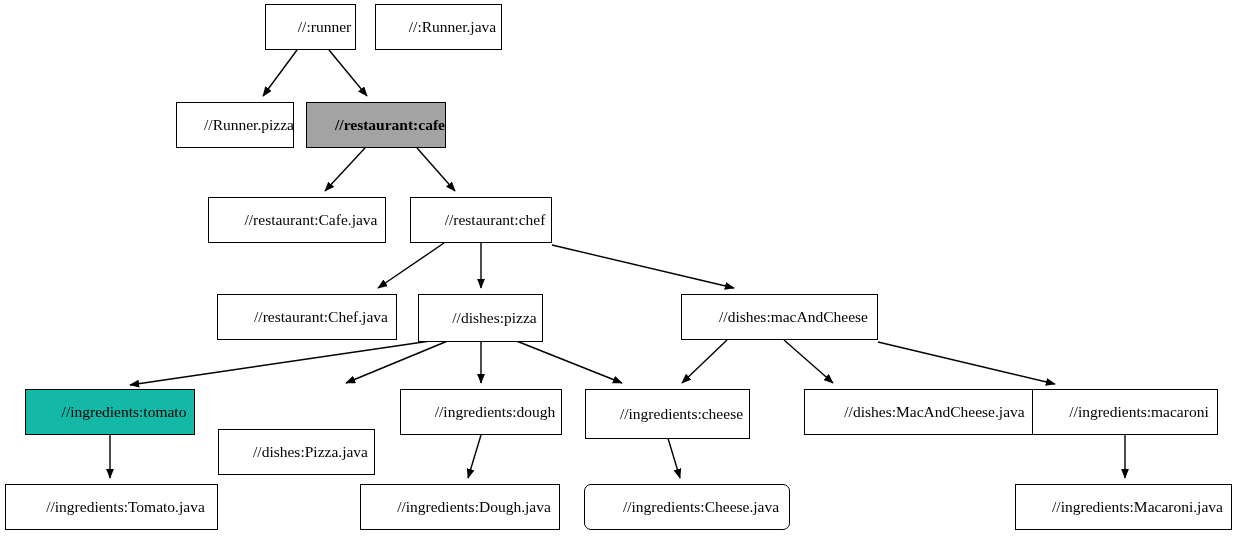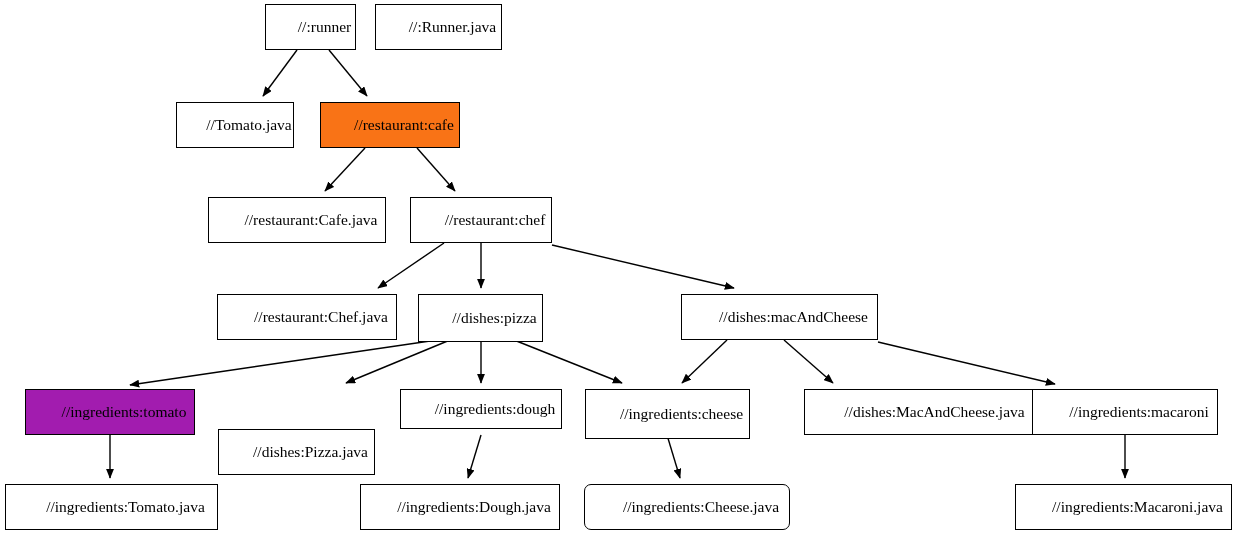--- a/index.html
+++ b/index.html
@@ -75,47 +75,47 @@
   </svg>
 
   <div id="node-group">
       <div class="graph-node" style="left: 265px; top: 4px; width: 91px; height: 46px; border-color: rgb(0, 0, 0); background: rgb(255, 255, 255);">
         <span class="node-label">//:runner</span>
       </div>
       <div class="graph-node" style="left: 375px; top: 4px; width: 127px; height: 46px; border-color: rgb(0, 0, 0); background: rgb(255, 255, 255);">
         <span class="node-label">//:Runner.java</span>
       </div>
       <div class="graph-node" style="left: 176px; top: 102px; width: 118px; height: 46px; border-color: rgb(0, 0, 0); background: rgb(255, 255, 255);">
-        <span class="node-label">//Tomato.java</span>
+        <span class="node-label">//Runner.pizza</span>
       </div>
-      <div class="graph-node" style="left: 320px; top: 102px; width: 140px; height: 46px; border-color: rgb(0, 0, 0); background: #f97316;">
+      <div class="graph-node" style="left: 306px; top: 102px; width: 140px; height: 46px; border-color: rgb(0, 0, 0); background: #a3a3a3; font-weight: bold;">
         <span class="node-label">//restaurant:cafe</span>
       </div>
       <div class="graph-node" style="left: 208px; top: 197px; width: 178px; height: 46px; border-color: rgb(0, 0, 0); background: rgb(255, 255, 255);">
         <span class="node-label">//restaurant:Cafe.java</span>
       </div>
       <div class="graph-node" style="left: 410px; top: 197px; width: 142px; height: 46px; border-color: rgb(0, 0, 0); background: rgb(255, 255, 255);">
         <span class="node-label">//restaurant:chef</span>
       </div>
       <div class="graph-node" style="left: 217px; top: 294px; width: 180px; height: 46px; border-color: rgb(0, 0, 0); background: rgb(255, 255, 255);">
         <span class="node-label">//restaurant:Chef.java</span>
       </div>
       <div class="graph-node" style="left: 418px; top: 294px; width: 125px; height: 48px; border-color: rgb(0, 0, 0); background: rgb(255, 255, 255);">
         <span class="node-label">//dishes:pizza</span>
       </div>
       <div class="graph-node" style="left: 681px; top: 294px; width: 197px; height: 46px; border-color: rgb(0, 0, 0); background: rgb(255, 255, 255);">
         <span class="node-label">//dishes:macAndCheese</span>
       </div>
-      <div class="graph-node" style="left: 25px; top: 389px; width: 170px; height: 46px; border-color: rgb(0, 0, 0); background: #a21caf;">
+      <div class="graph-node" style="left: 25px; top: 389px; width: 170px; height: 46px; border-color: rgb(0, 0, 0); background: #14b8a6;">
         <span class="node-label">//ingredients:tomato</span>
       </div>
       <div class="graph-node" style="left: 218px; top: 389px; width: 157px; height: 46px; border-color: rgb(0, 0, 0); background: rgb(255, 255, 255); margin-top: 40px;">
         <span class="node-label">//dishes:Pizza.java</span>
       </div>
-      <div class="graph-node" style="left: 400px; top: 389px; width: 162px; height: 40px; border-color: rgb(0, 0, 0); background: rgb(255, 255, 255);">
+      <div class="graph-node" style="left: 400px; top: 389px; width: 162px; height: 46px; border-color: rgb(0, 0, 0); background: rgb(255, 255, 255);">
         <span class="node-label">//ingredients:dough</span>
       </div>
       <div class="graph-node" style="left: 585px; top: 389px; width: 165px; height: 50px; border-color: rgb(0, 0, 0); background: rgb(255, 255, 255);">
         <span class="node-label">//ingredients:cheese</span>
       </div>
       <div class="graph-node" style="left: 804px; top: 389px; width: 233px; height: 46px; border-color: rgb(0, 0, 0); background: rgb(255, 255, 255);">
         <span class="node-label">//dishes:MacAndCheese.java</span>
       </div>
       <div class="graph-node" style="left: 1032px; top: 389px; width: 186px; height: 46px; border-color: rgb(0, 0, 0); background: rgb(255, 255, 255);">
         <span class="node-label">//ingredients:macaroni</span>

